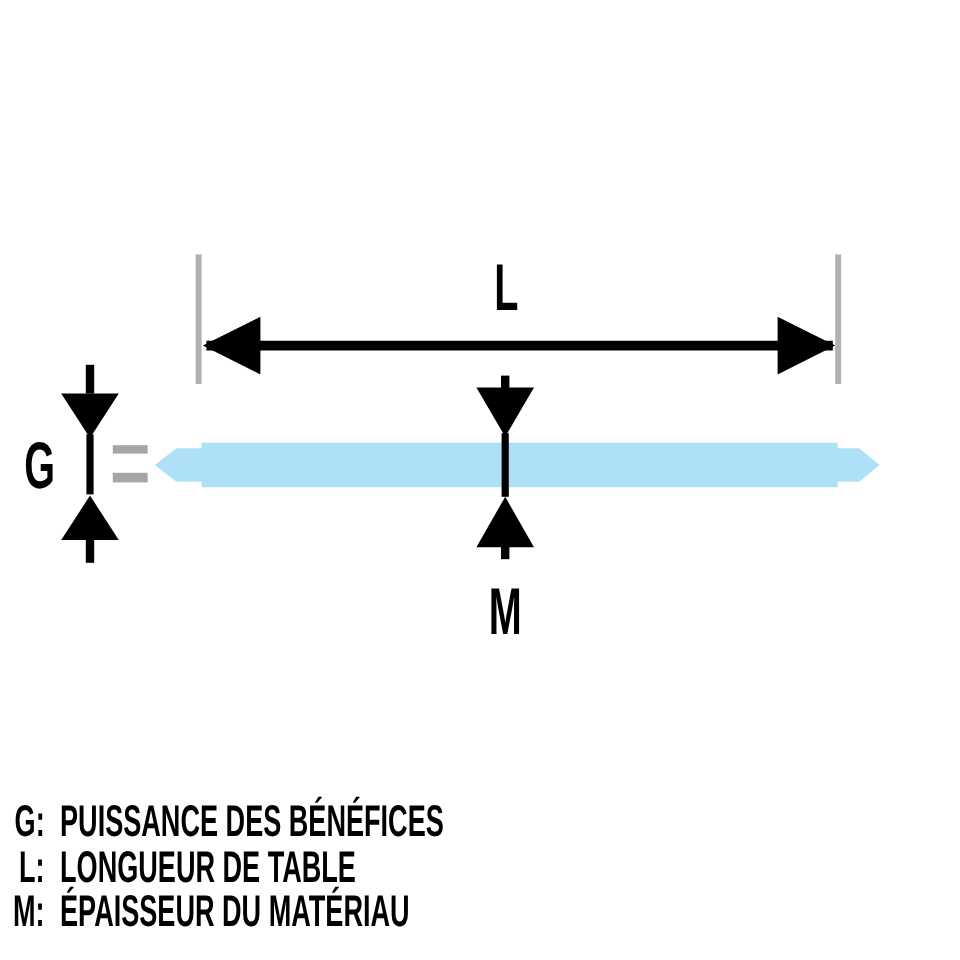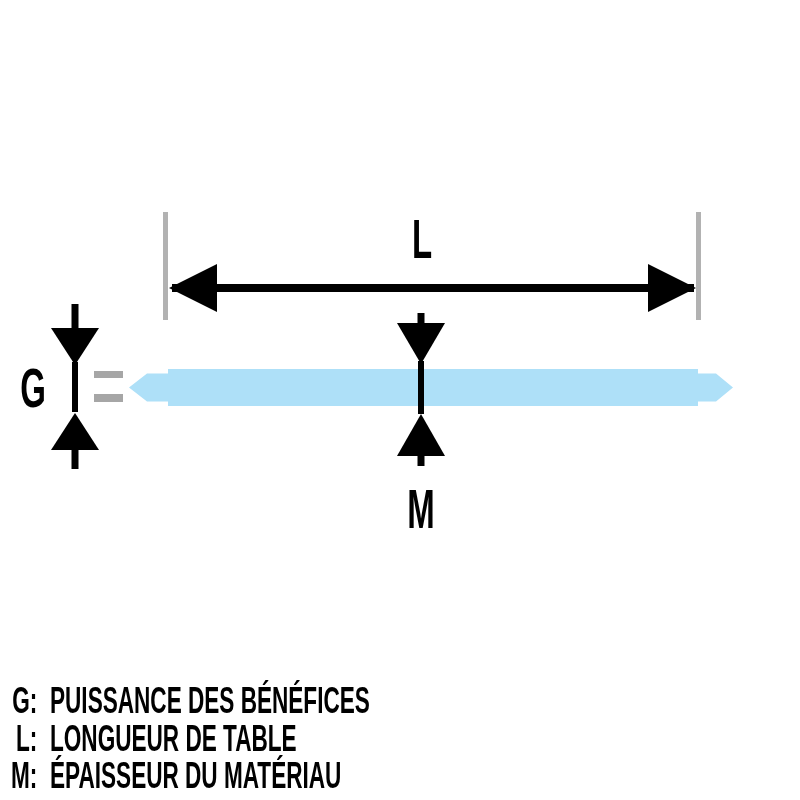--- a/index.html
+++ b/index.html
@@ -21,21 +21,21 @@
   .dim-label {
     font-family: "Liberation Sans", sans-serif;
     font-weight: bold;
     font-size: 55px;
     fill: #000000;
     text-anchor: middle;
   }
   #legend {
     position: absolute;
     left: 0;
-    top: 682px;
+    top: 666px;
     width: 644px;
     color: #000000;
   }
   .legend-row {
     white-space: nowrap;
     font-weight: bold;
     font-size: 37px;
     line-height: 37.5px;
     transform: scaleX(0.61);
     transform-origin: 0 0;

